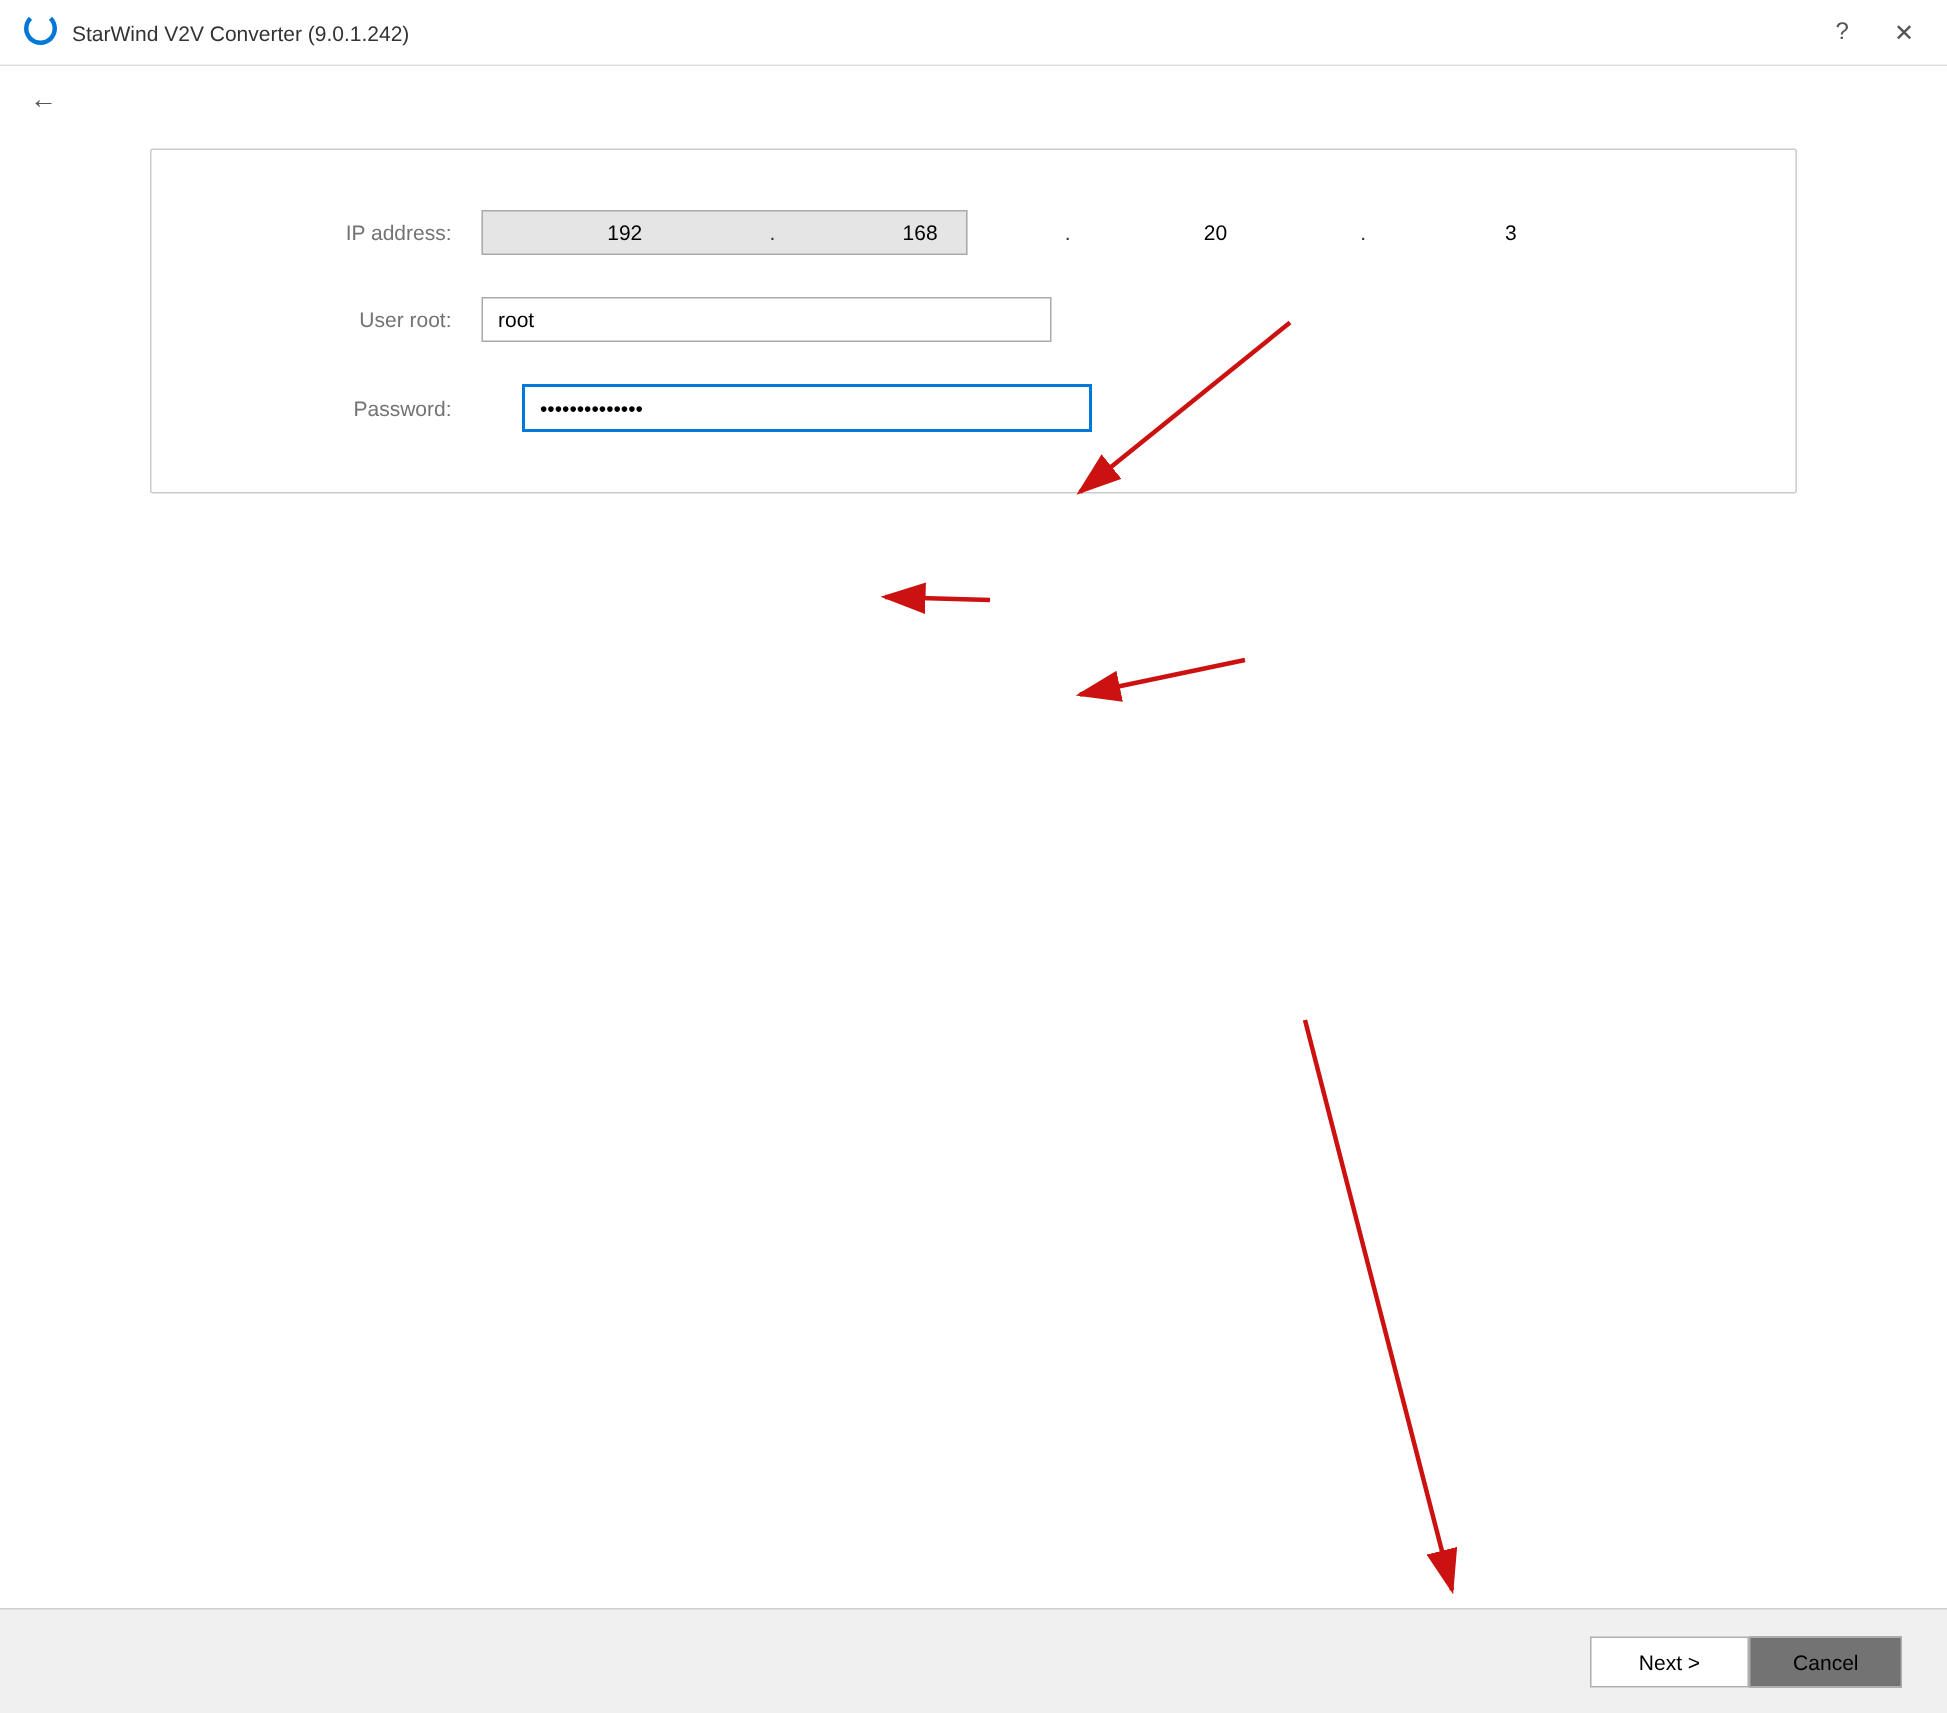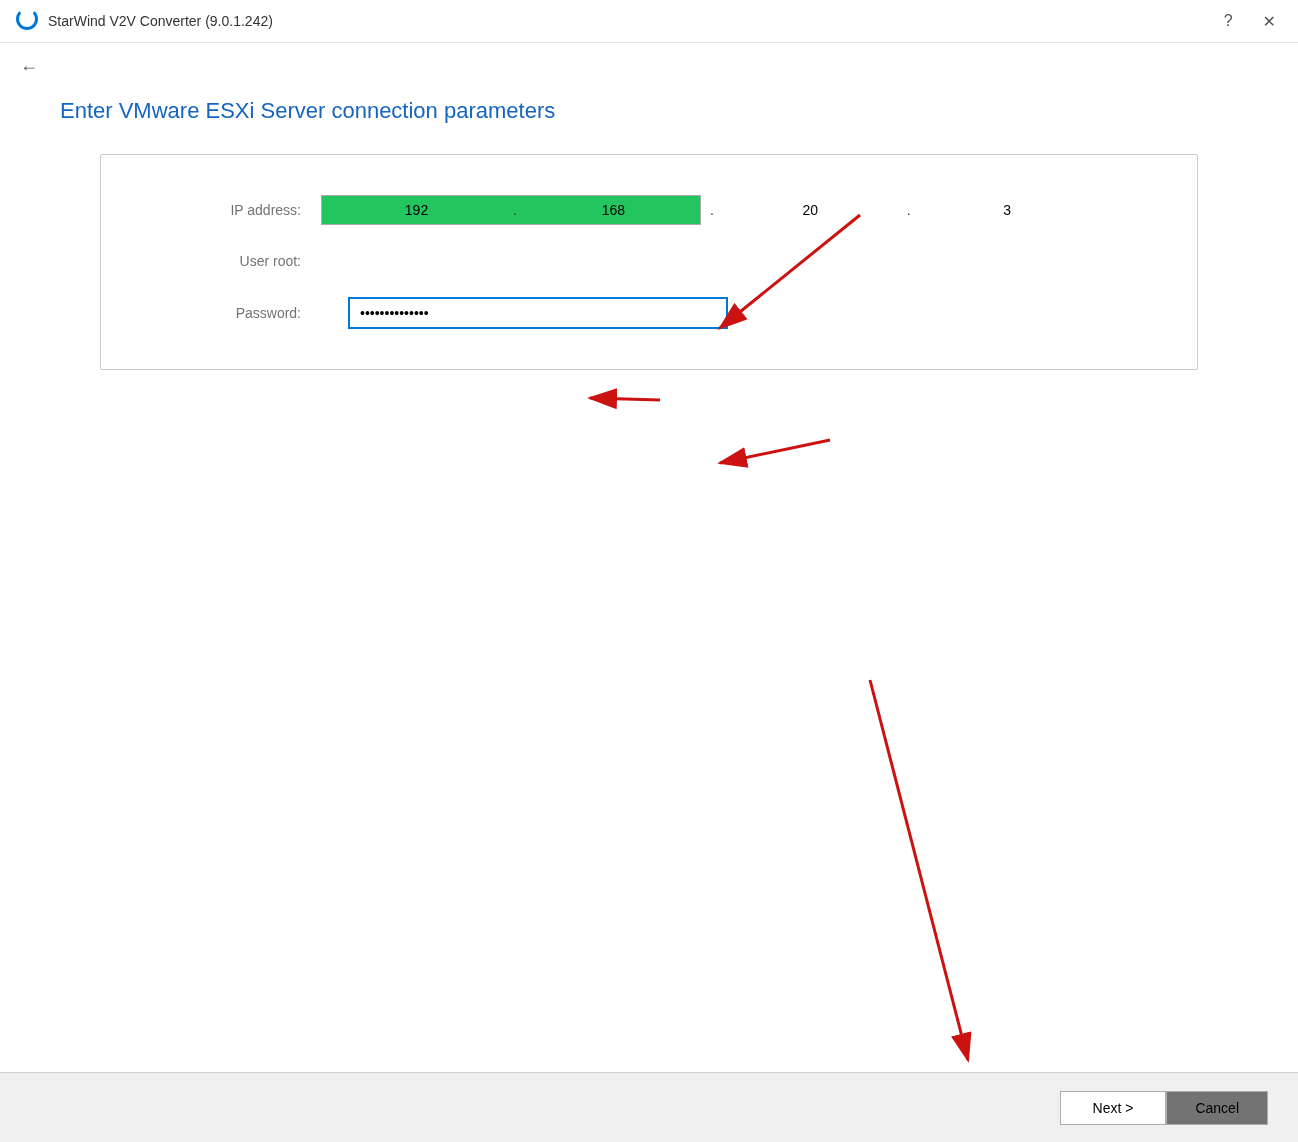--- a/index.html
+++ b/index.html
@@ -95,22 +95,22 @@
       text-align: right;
       padding-right: 20px;
       flex-shrink: 0;
     }
 
     
     .ip-field {
       display: flex;
       align-items: center;
       border: 1px solid #aaa;
-      background: #22c55e;
-      width: 380px;
+      background: #e5e5e5;
+      width: 324px;
     }
     .ip-octet {
       flex: 1;
       border: none;
       outline: none;
       text-align: center;
       font-size: 14px;
       padding: 6px 4px;
       background: transparent;
     }
@@ -207,39 +207,39 @@
     <button class="titlebar-btn">?</button>
     <button class="titlebar-btn close">✕</button>
   </div>
 </div>
 
 <div class="nav-area">
   <button class="back-btn">←</button>
 </div>
 
 <div class="main-content">
-  <h2 class="page-heading">Enter VMware ESXi Server connection parameters</h2>
 
   <div class="form-box">
 
     <div class="form-row">
       <label class="form-label">IP address:</label>
       <div class="ip-field">
         <input class="ip-octet" type="text" value="192" style="">
         <span class="ip-dot">.</span>
         <input class="ip-octet" type="text" value="168" style="">
         <span class="ip-dot">.</span>
         <input class="ip-octet" type="text" value="20" style="">
         <span class="ip-dot">.</span>
         <input class="ip-octet" type="text" value="3" style="">
       </div>
     </div>
 
     <div class="form-row">
       <label class="form-label">User root:</label>
+      <input class="text-input" type="text" value="root" style="">
     </div>
 
     <div class="form-row">
       <label class="form-label">Password:</label>
       <input class="password-input" type="password" value="password123456" style="">
     </div>
 
   </div>
 </div>
 

